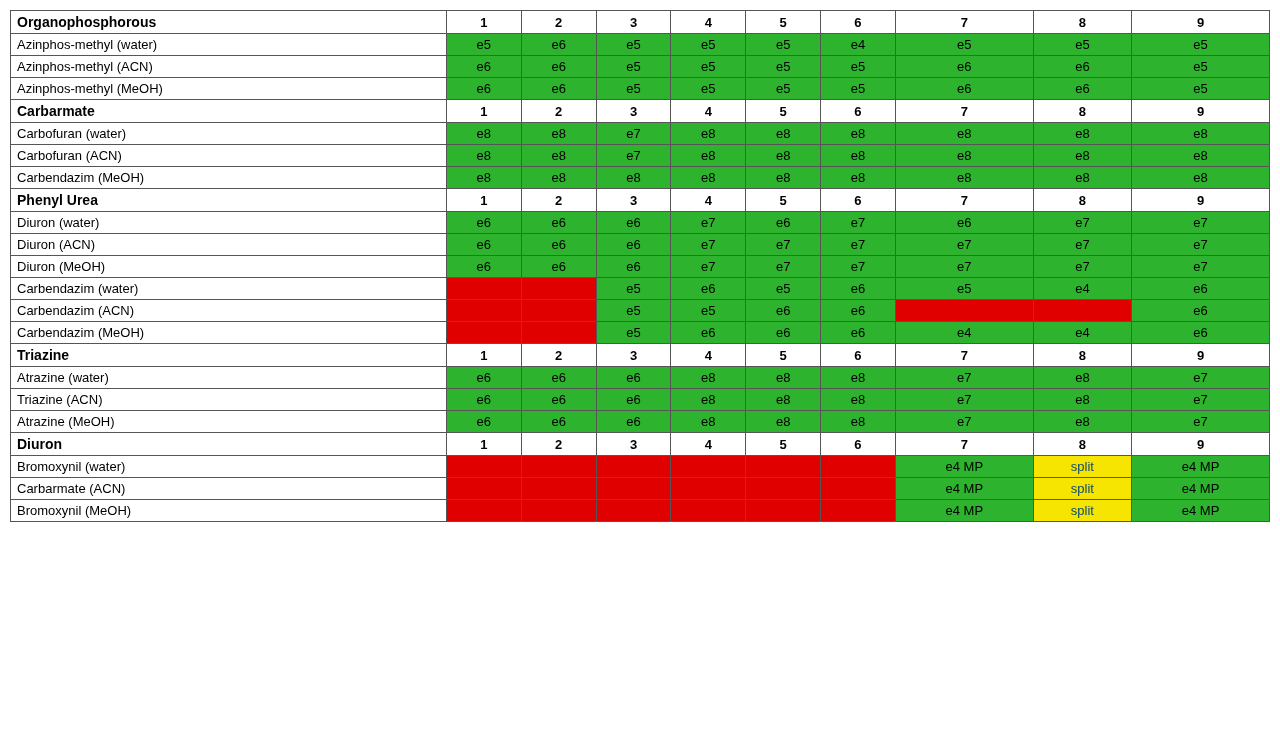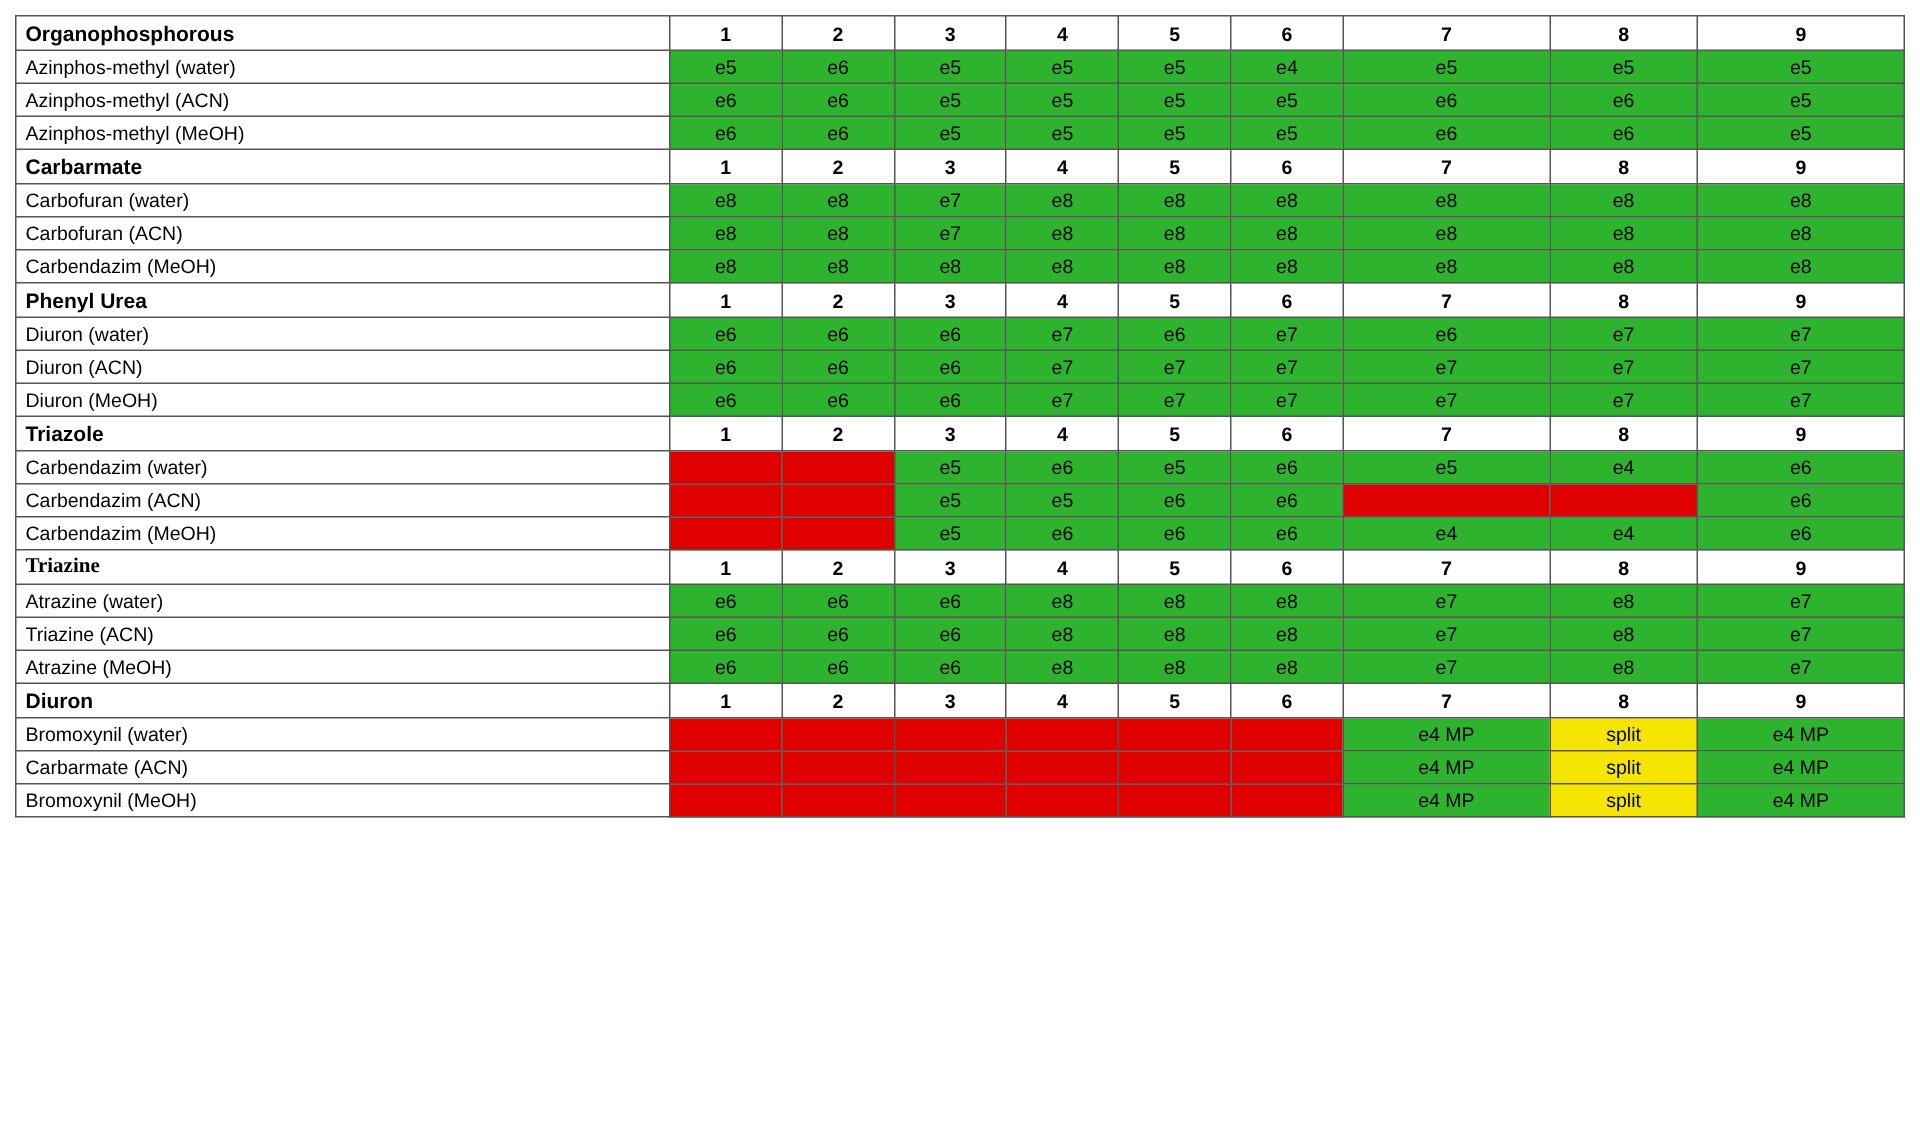--- a/index.html
+++ b/index.html
@@ -29,21 +29,21 @@
     td.green {
       background: #2db32d;
       color: #000;
     }
     td.red {
       background: #e00000;
       color: #e00000;
     }
     td.yellow {
       background: #f5e500;
-      color: #000000;
+      color: #0c4a6e;
     }
     .num-header {
       font-weight: bold;
       background: #fff;
     }
   </style>
 </head>
 <body>
 
 <table>
@@ -186,32 +186,20 @@
         <td class="green">e6</td>
         <td class="green">e6</td>
         <td class="green">e7</td>
         <td class="green">e7</td>
         <td class="green">e7</td>
         <td class="green">e7</td>
         <td class="green">e7</td>
         <td class="green">e7</td>
       </tr>
       <tr>
-        <td class="label-col" style="font-weight: bold; font-size: 14px;">Triazole</td>
-        <td class="num-header" style="font-weight: bold;">1</td>
-        <td class="num-header" style="font-weight: bold;">2</td>
-        <td class="num-header" style="font-weight: bold;">3</td>
-        <td class="num-header" style="font-weight: bold;">4</td>
-        <td class="num-header" style="font-weight: bold;">5</td>
-        <td class="num-header" style="font-weight: bold;">6</td>
-        <td class="num-header" style="font-weight: bold;">7</td>
-        <td class="num-header" style="font-weight: bold;">8</td>
-        <td class="num-header" style="font-weight: bold;">9</td>
-      </tr>
-      <tr>
         <td class="label-col">Carbendazim (water)</td>
         <td class="red" style="color: rgb(224, 0, 0);"></td>
         <td class="red" style="color: rgb(224, 0, 0);"></td>
         <td class="green">e5</td>
         <td class="green">e6</td>
         <td class="green">e5</td>
         <td class="green">e6</td>
         <td class="green">e5</td>
         <td class="green">e4</td>
         <td class="green">e6</td>
@@ -234,21 +222,21 @@
         <td class="red" style="color: rgb(224, 0, 0);"></td>
         <td class="green">e5</td>
         <td class="green">e6</td>
         <td class="green">e6</td>
         <td class="green">e6</td>
         <td class="green">e4</td>
         <td class="green">e4</td>
         <td class="green">e6</td>
       </tr>
       <tr>
-        <td class="label-col" style="font-weight: bold; font-size: 14px; font-family: Liberation Serif, serif;">Triazine</td>
+        <td class="label-col" style="font-weight: bold; font-size: 14px;">Triazine</td>
         <td class="num-header" style="font-weight: bold;">1</td>
         <td class="num-header" style="font-weight: bold;">2</td>
         <td class="num-header" style="font-weight: bold;">3</td>
         <td class="num-header" style="font-weight: bold;">4</td>
         <td class="num-header" style="font-weight: bold;">5</td>
         <td class="num-header" style="font-weight: bold;">6</td>
         <td class="num-header" style="font-weight: bold;">7</td>
         <td class="num-header" style="font-weight: bold;">8</td>
         <td class="num-header" style="font-weight: bold;">9</td>
       </tr>

